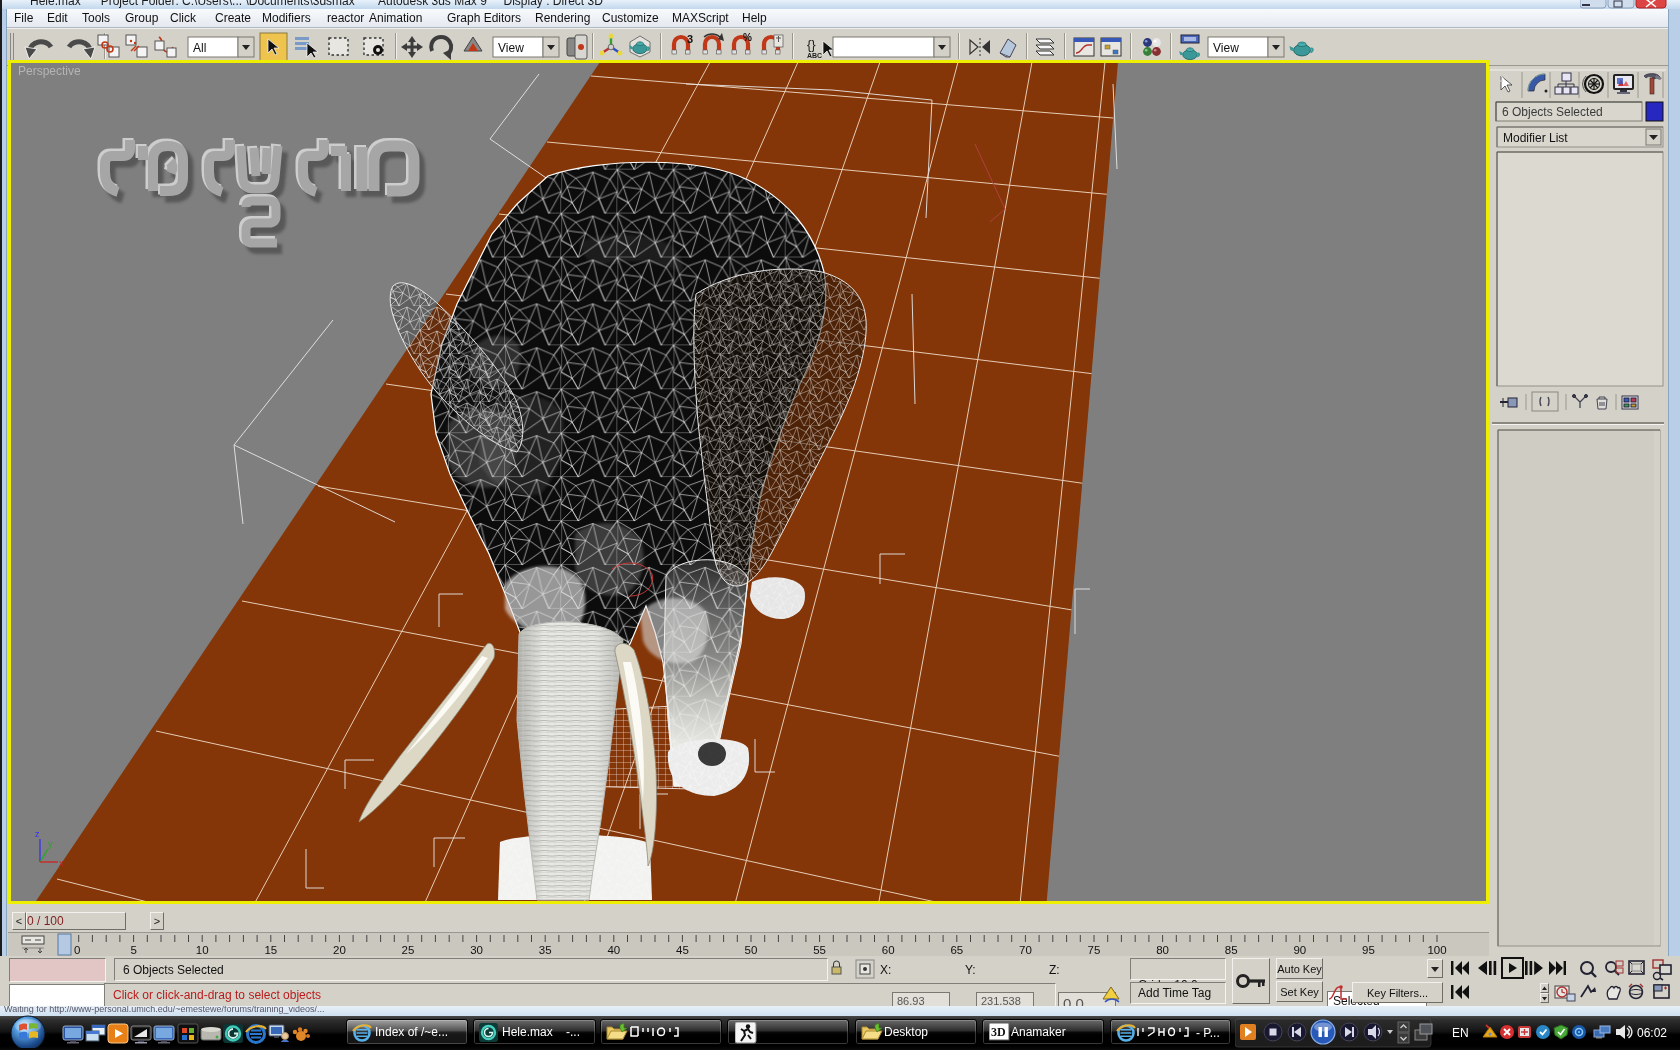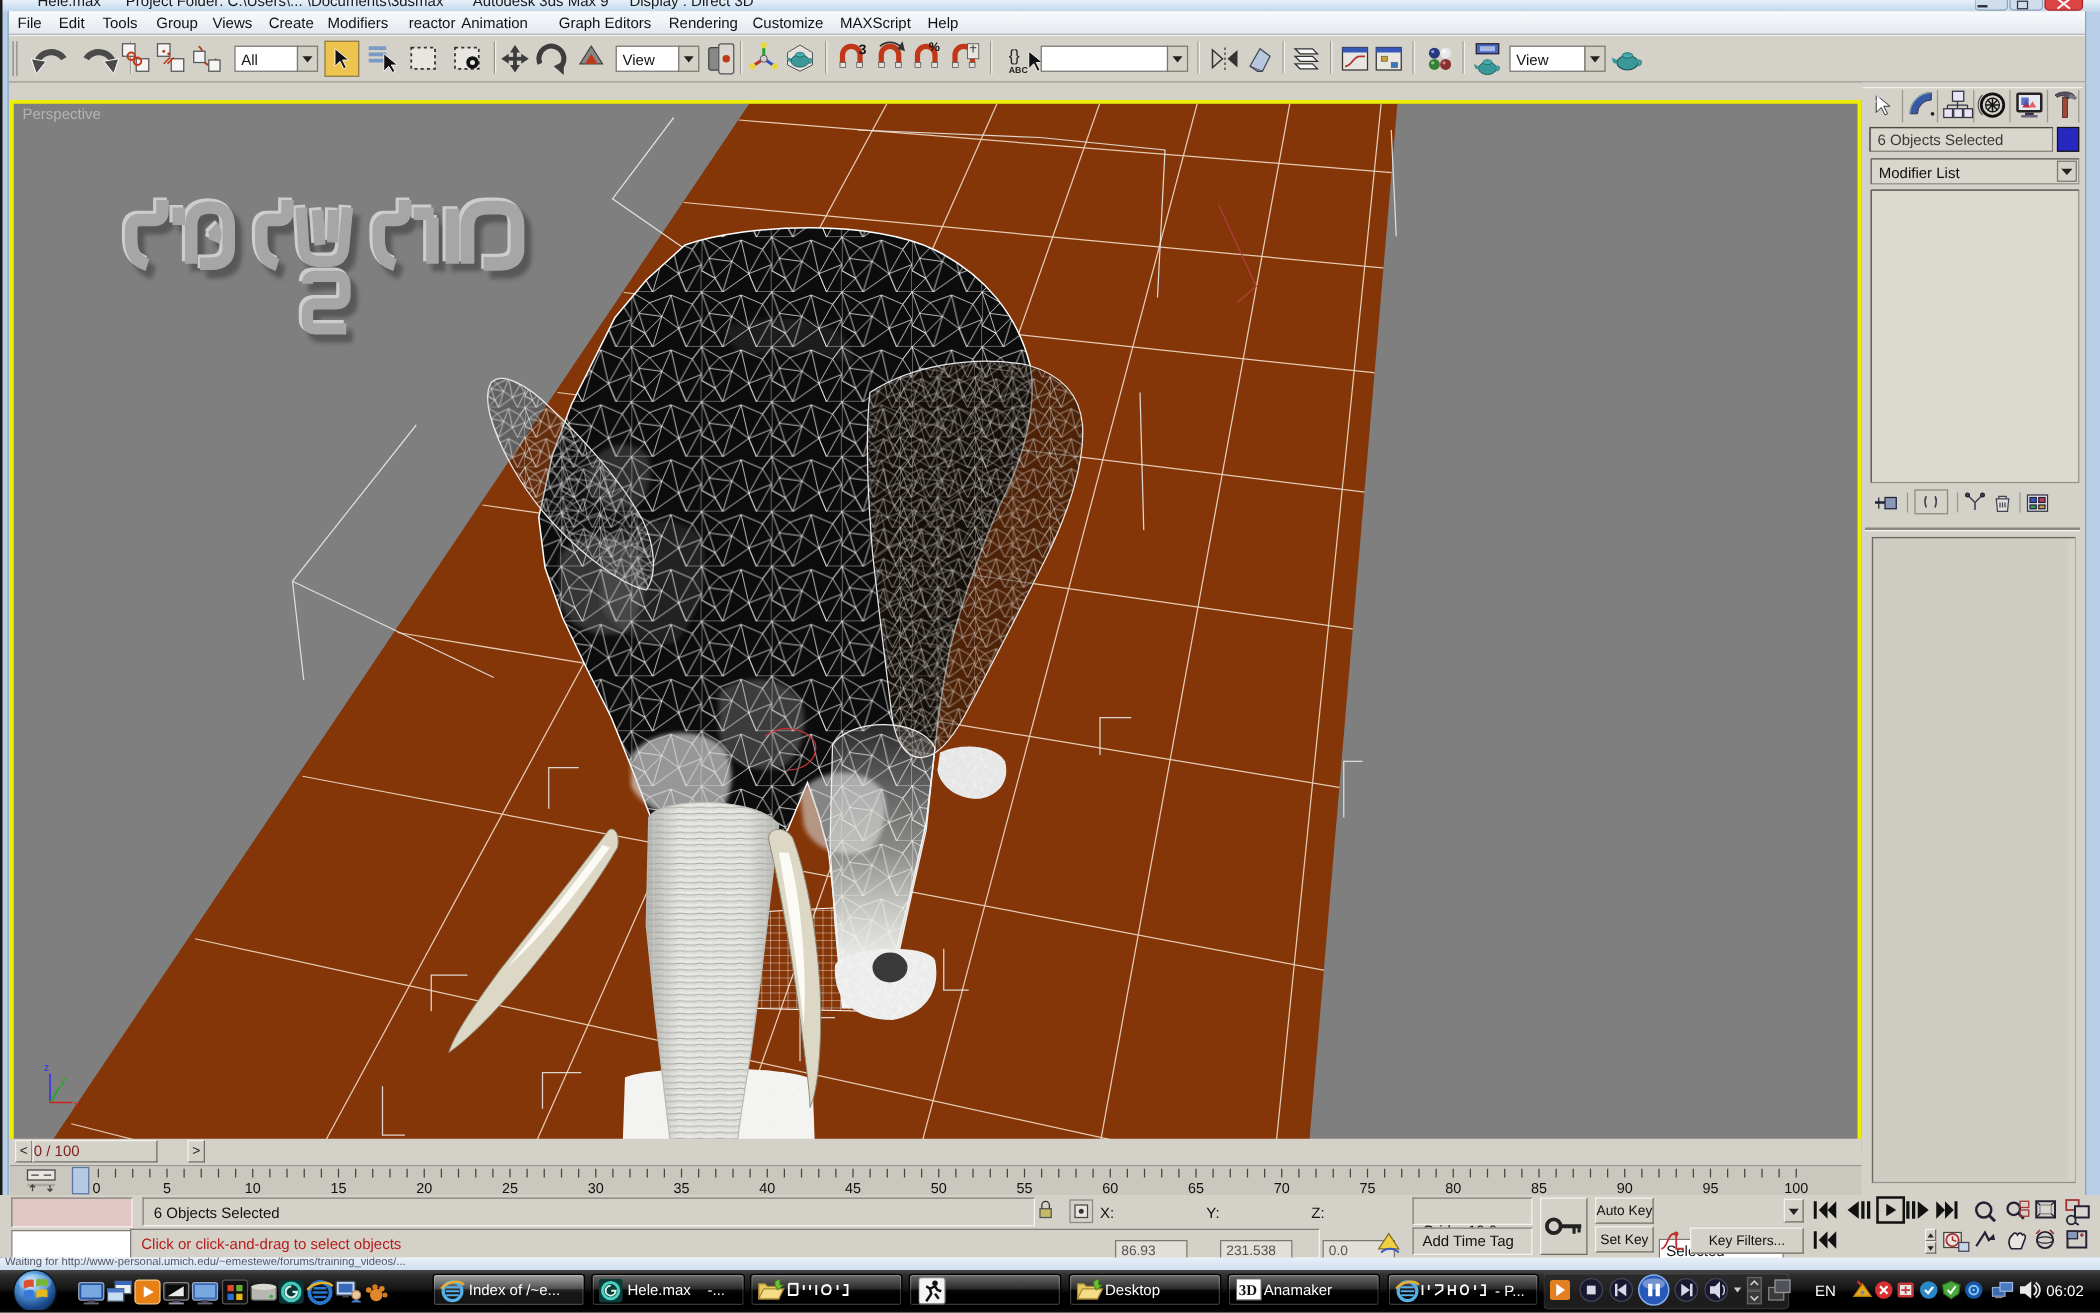--- a/index.html
+++ b/index.html
@@ -3,21 +3,21 @@
 <style>
 html,body{margin:0;padding:0;width:1680px;height:1050px;overflow:hidden;background:#d4d1c8;font-family:"Liberation Sans",sans-serif;}
 *{box-sizing:border-box;}
 
 #titlebar{position:absolute;left:0;top:0;width:1680px;height:9px;background:linear-gradient(#e8f1fa,#c2d8ee);overflow:hidden;}
 #titlebar .ttext{position:absolute;left:30px;top:-6px;font-size:12px;color:#1a1a1a;white-space:nowrap;}
 #menubar{position:absolute;left:7px;top:9px;width:1673px;height:19px;background:linear-gradient(#f8fafc,#e4e9f0);border-bottom:1px solid #b0b8c4;font-size:12px;color:#111;}
 #menubar span{position:absolute;top:2px;}
 #toolbar{position:absolute;left:7px;top:28px;width:1673px;height:38px;background:#d4d1c8;border-top:1px solid #efefeb;border-bottom:1px solid #9a9890;}
 
-#vp{position:absolute;left:8px;top:80px;width:1481px;height:844px;border:3px solid #eeee00;background:#7f7f7f;overflow:hidden;}
+#vp{position:absolute;left:8px;top:60px;width:1481px;height:844px;border:3px solid #eeee00;background:#7f7f7f;overflow:hidden;}
 
 #lframe{position:absolute;left:0;top:9px;width:7px;height:1007px;background:#b9cfe8;border-right:1px solid #8aa5c0;}
 #lframe2{position:absolute;left:0;top:0;width:2px;height:1016px;background:#1c1c1c;}
 #rframe{position:absolute;left:1668px;top:9px;width:12px;height:1007px;background:#b9cfe8;border-left:1px solid #8aa5c0;}
 #botstrip{position:absolute;left:0;top:1006px;width:1680px;height:10px;background:linear-gradient(#e8f0f8,#cfe0f0);overflow:hidden;font-size:9px;color:#333;}
 
 #trackrow{position:absolute;left:8px;top:911px;width:1481px;height:21px;background:#d4d1c8;}
 #ruler{position:absolute;left:8px;top:932px;width:1481px;height:24px;background:#cac7bf;border-top:1px solid #989690;}
 
 #status{position:absolute;left:0;top:956px;width:1680px;height:50px;background:#d4d1c8;}
@@ -41,21 +41,21 @@
       <rect x="34" y="1" width="8" height="6" fill="none" stroke="#334"></rect>
       <path d="M66,-1 L76,7 M76,-1 L66,7" stroke="#fff" stroke-width="1.6"></path>
     </svg>
     <div class="ttext">Hele.max&nbsp;&nbsp;&nbsp;&nbsp;&nbsp;&nbsp;Project Folder: C:\Users\... \Documents\3dsmax&nbsp;&nbsp;&nbsp;&nbsp;&nbsp;&nbsp;&nbsp;Autodesk 3ds Max 9&nbsp;&nbsp;&nbsp;&nbsp;&nbsp;Display : Direct 3D</div>
   </div>
 <div id="menubar">
 <span style="left:7px">File</span>
     <span style="left:40px">Edit</span>
     <span style="left:75px">Tools</span>
     <span style="left:118px">Group</span>
-    <span style="left:163px">Views</span>
+    <span style="left:163px">Click</span>
     <span style="left:208px">Create</span>
     <span style="left:255px">Modifiers</span>
     <span style="left:320px">reactor</span>
     <span style="left:362px">Animation</span>
     <span style="left:440px">Graph Editors</span>
     <span style="left:528px">Rendering</span>
     <span style="left:595px">Customize</span>
     <span style="left:665px">MAXScript</span>
     <span style="left:735px">Help</span>
 </div>
@@ -606,21 +606,21 @@
       </g>
 <rect x="26" y="1" width="18" height="18" fill="#d4d1c8" stroke="#888"></rect>
       <rect x="30" y="5" width="10" height="10" fill="#e8e6e0" stroke="#444"></rect>
       <circle cx="35" cy="10" r="2" fill="#333"></circle>
 <text x="50" y="15" font-size="12" fill="#111" font-family="Liberation Sans,sans-serif">X:</text>
 <text x="135" y="15" font-size="12" fill="#111" font-family="Liberation Sans,sans-serif">Y:</text>
 <text x="219" y="15" font-size="12" fill="#111" font-family="Liberation Sans,sans-serif">Z:</text>
 </svg>
 <div class="wfield" style="left:892px;top:4px;width:58px;height:17px;font-size:11px;color:#555;padding:2px 0 0 4px;background:#e2dfd8">86.93</div>
 <div class="wfield" style="left:976px;top:4px;width:58px;height:17px;font-size:11px;color:#555;padding:2px 0 0 4px;background:#e2dfd8">231.538</div>
-<div class="wfield" style="left:1058px;top:4px;width:58px;height:17px;font-size:11px;color:#555;padding:2px 0 0 4px;background:#e2dfd8">0.0</div>
+<div class="wfield" style="left:1058px;top:4px;width:58px;height:17px;font-size:15px;color:#555;padding:2px 0 0 4px;background:#e2dfd8">0.0</div>
 <div class="inset" style="left:1130px;top:2px;width:96px;height:22px;font-size:12px;color:#111;padding:19px 0 0 7px">Grid = 10.0</div>
 <div class="inset" style="left:1130px;top:26px;width:96px;height:22px;font-size:12px;color:#111;padding:3px 0 0 7px">Add Time Tag</div>
 <svg width="22" height="22" style="position:absolute;left:1100px;top:27px">
       <path d="M3,16 L11,4 L19,16 Z" fill="#f0d040" stroke="#806820" stroke-width="1"></path>
       <path d="M5,19 C9,15 15,15 19,19" fill="none" stroke="#3858c0" stroke-width="1.6"></path>
     </svg>
 <div class="btn3d" style="left:1232px;top:2px;width:38px;height:46px"></div>
 <svg width="38" height="46" style="position:absolute;left:1232px;top:2px">
       <g transform="translate(19,23)">
         <circle cx="-8" cy="0" r="5.5" fill="none" stroke="#222" stroke-width="3"></circle>

